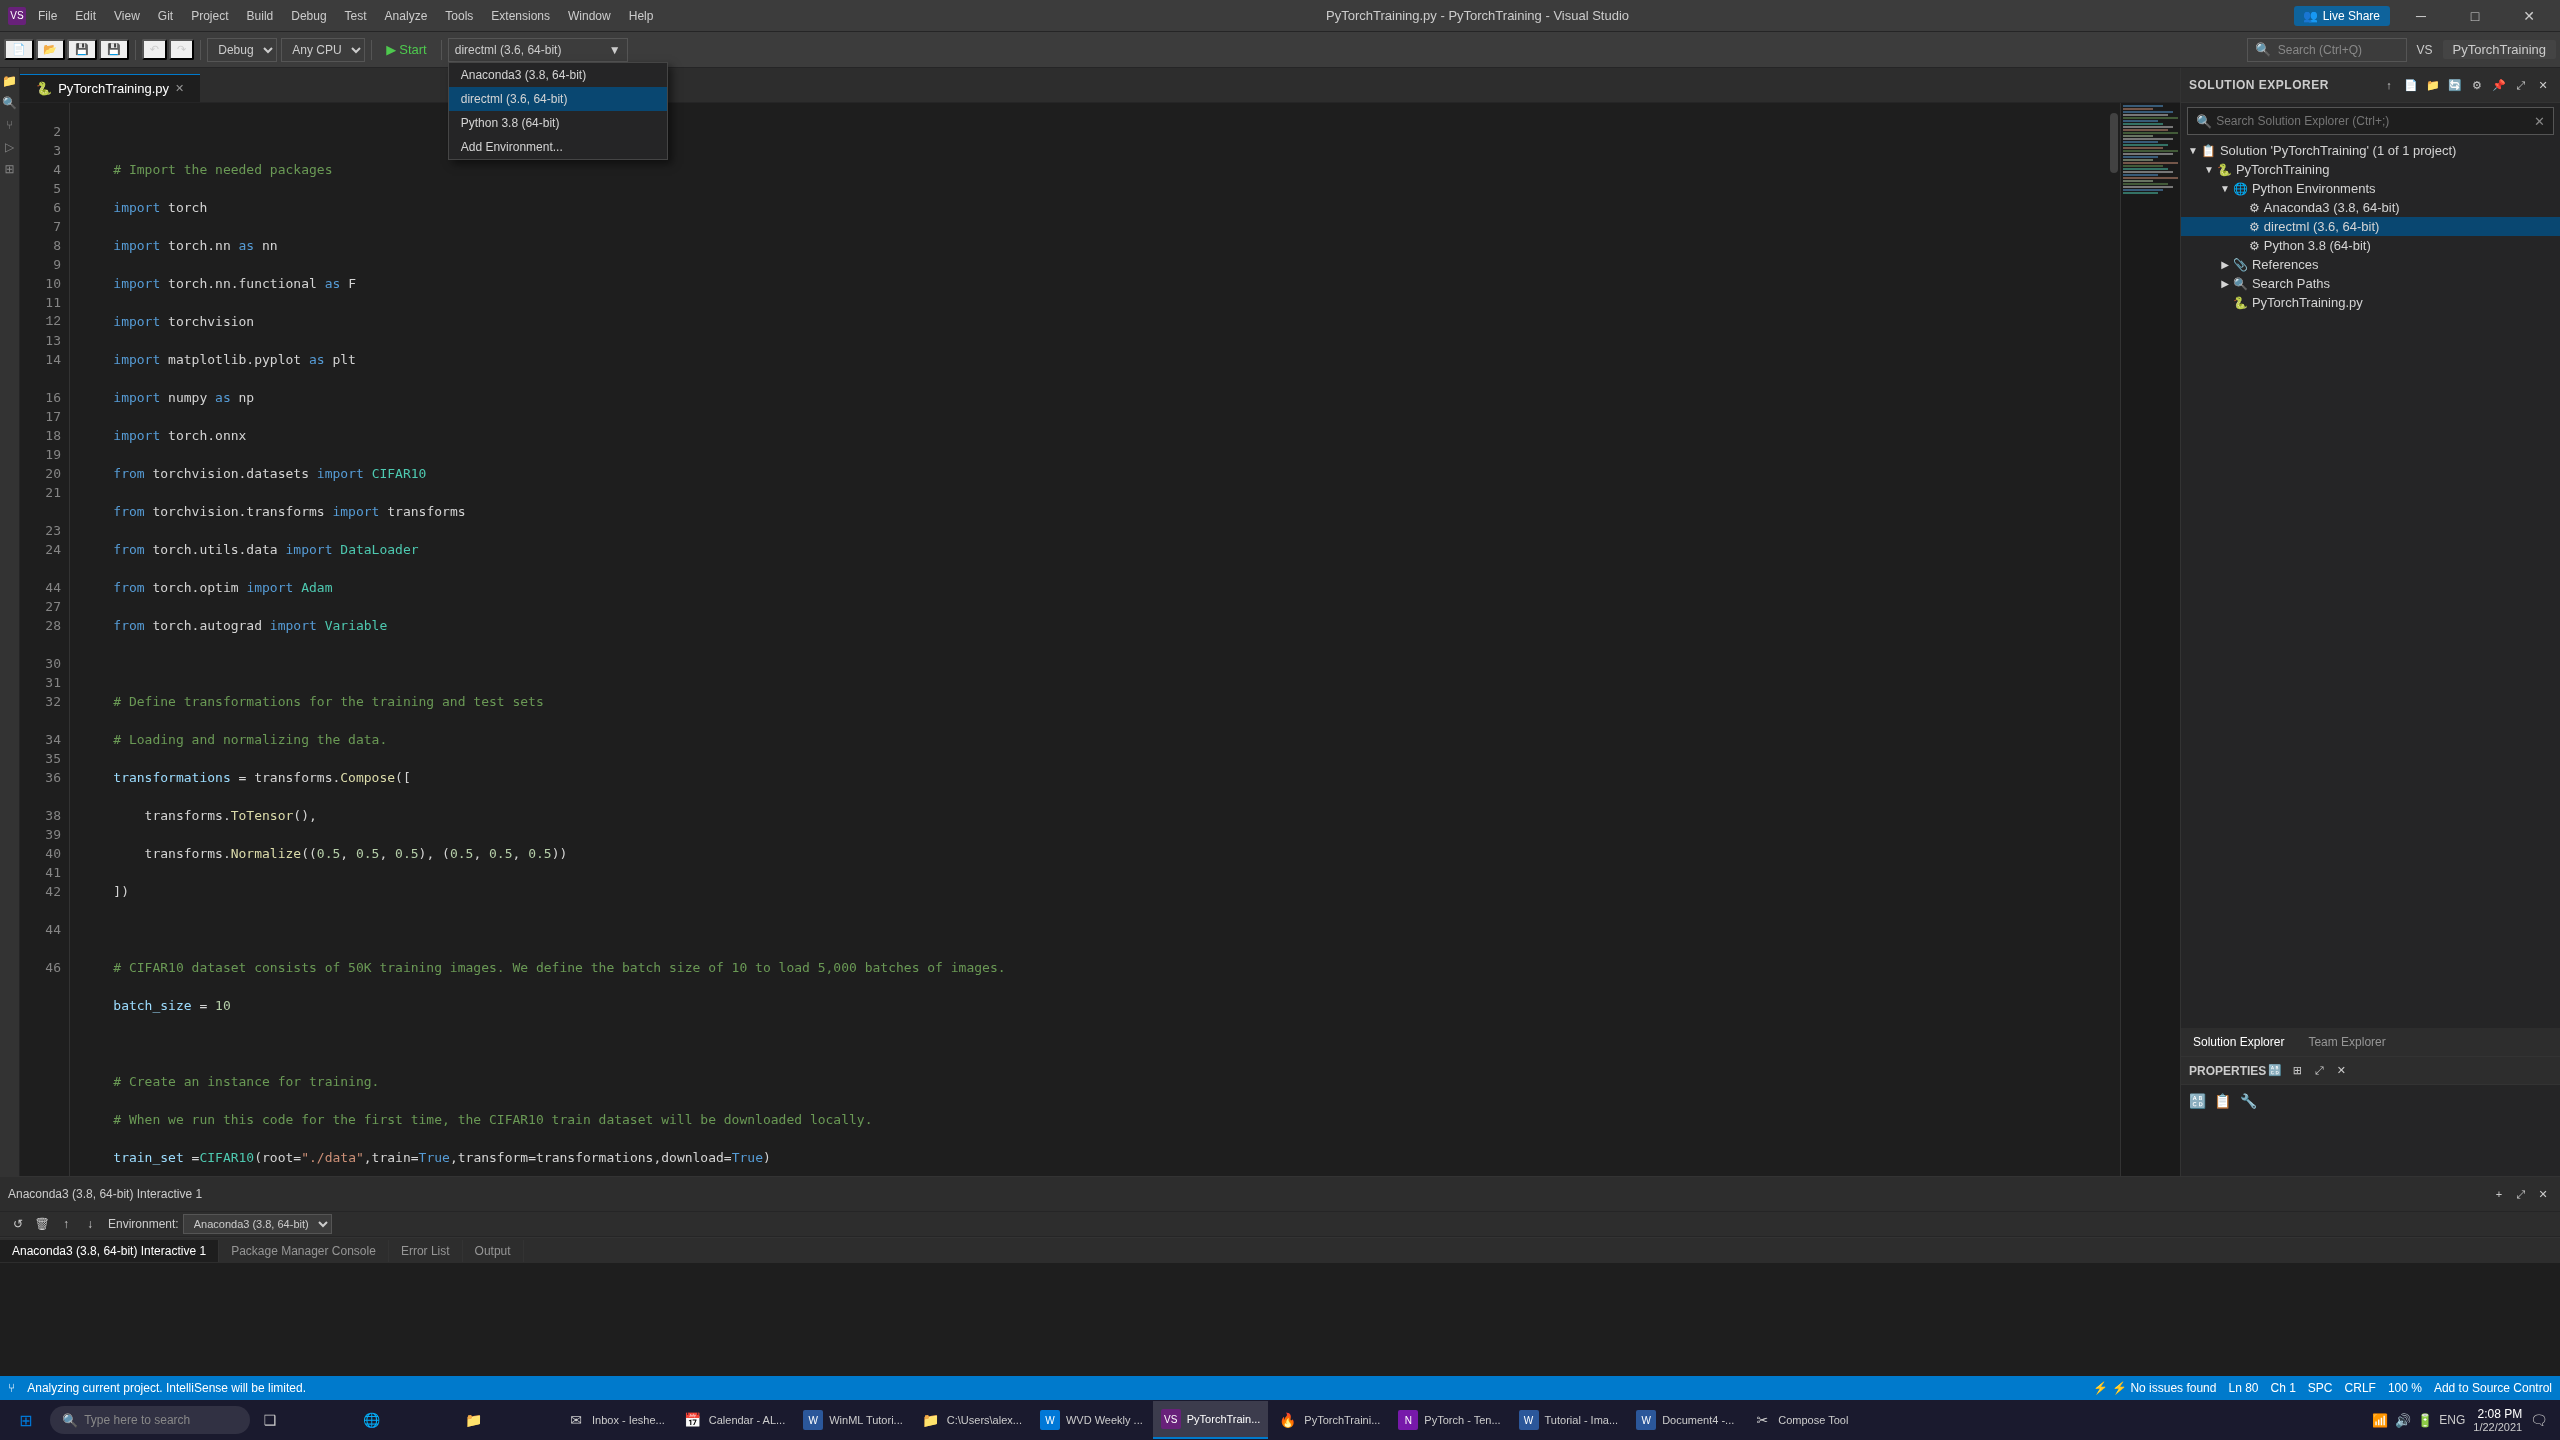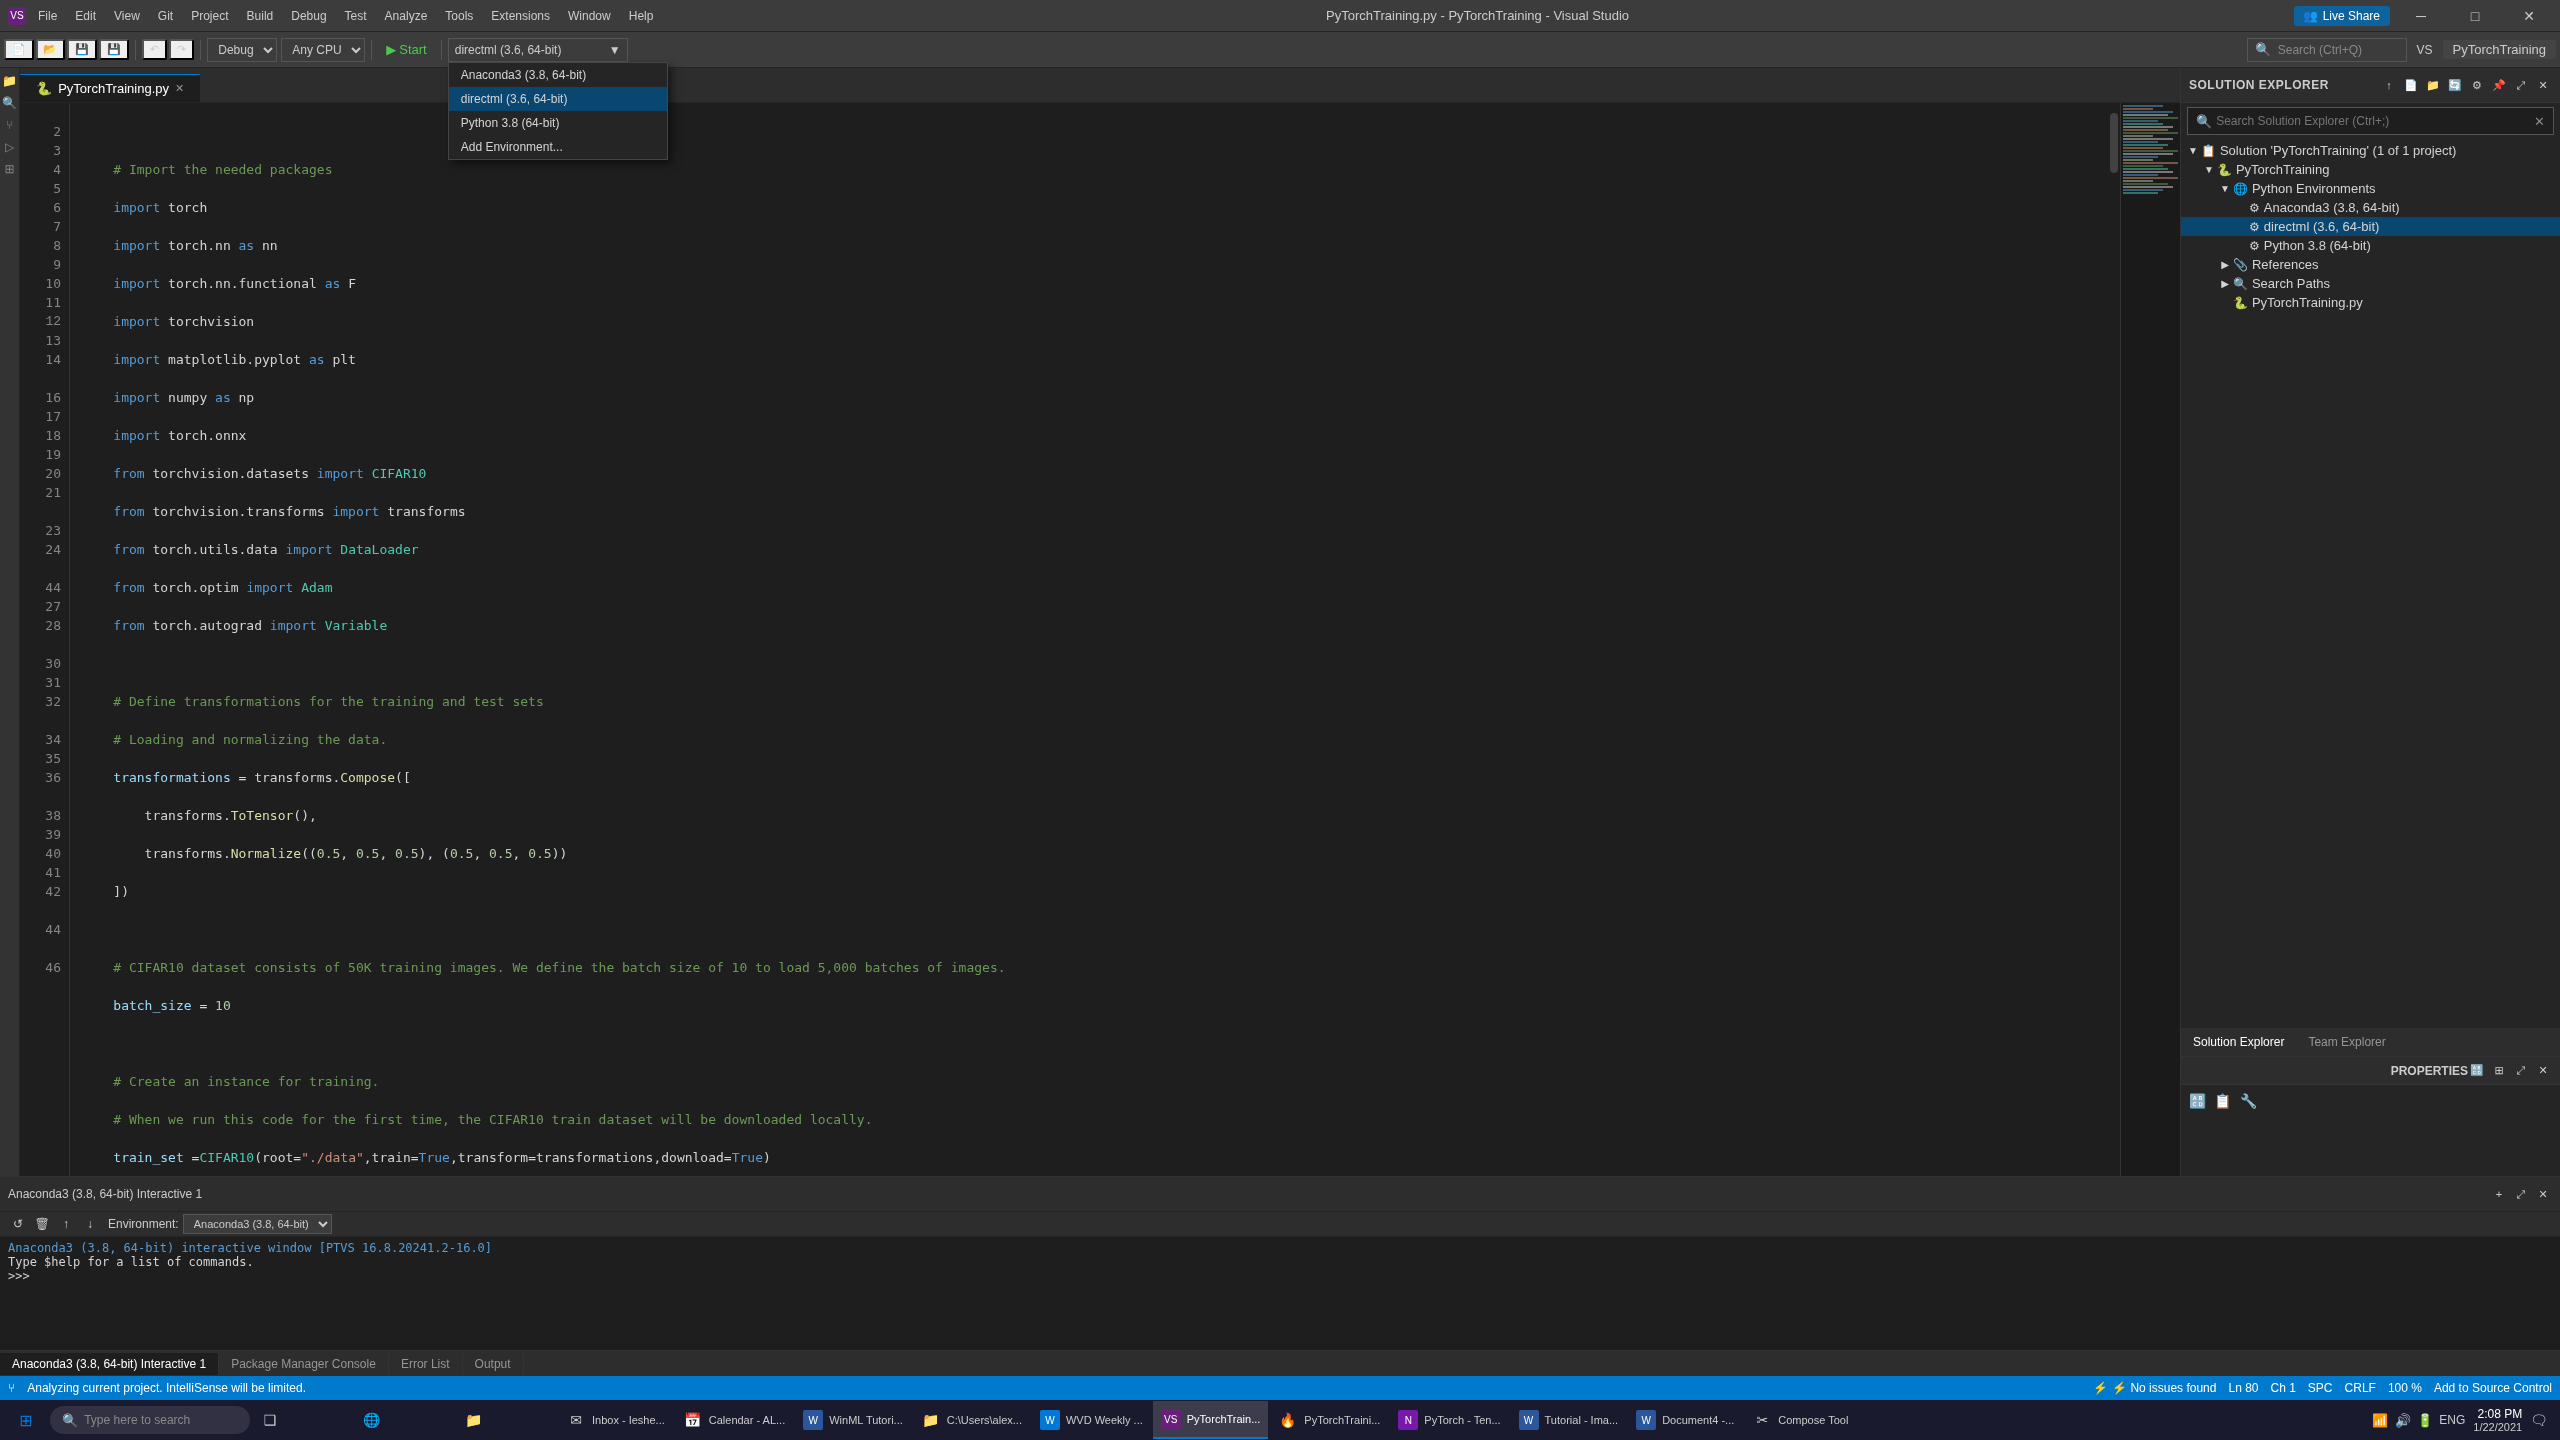--- a/index.html
+++ b/index.html
@@ -459,21 +459,21 @@
     #properties-panel {
       height: 120px;
       background: #252526;
       border-top: 1px solid #333;
     }
     #prop-header {
       height: 28px;
       background: #2d2d2d;
       display: flex;
       align-items: center;
-      justify-content: flex-end;
+      justify-content: flex-start;
       padding: 0 8px;
       border-bottom: 1px solid #333;
     }
     #prop-title {
       font-size: 12px;
       font-weight: bold;
       color: #ccc;
       text-transform: uppercase;
     }
 
@@ -930,25 +930,20 @@
   <div id="bottom-toolbar">
     <div class="bottom-tool-btn">↺</div>
     <div class="bottom-tool-btn">🗑</div>
     <div class="bottom-tool-btn">↑</div>
     <div class="bottom-tool-btn">↓</div>
     <span style="font-size:12px; color:#ccc; margin-left:4px;">Environment:</span>
     <select id="env-select" class="env-select">
       <option>Anaconda3 (3.8, 64-bit)</option>
     </select>
   </div>
-  <div id="terminal-content">
-    <div style="color:#569cd6;">Anaconda3 (3.8, 64-bit) interactive window [PTVS 16.8.20241.2-16.0]</div>
-    <div>Type $help for a list of commands.</div>
-    <div style="color:#ccc;">&gt;&gt;&gt;</div>
-  </div>
   <div id="bottom-tabs">
     <div class="bottom-tab active">Anaconda3 (3.8, 64-bit) Interactive 1</div>
     <div class="bottom-tab">Package Manager Console</div>
     <div class="bottom-tab">Error List</div>
     <div class="bottom-tab">Output</div>
   </div>
 </div>
 
 <div id="status-bar">
   <div id="status-left">

